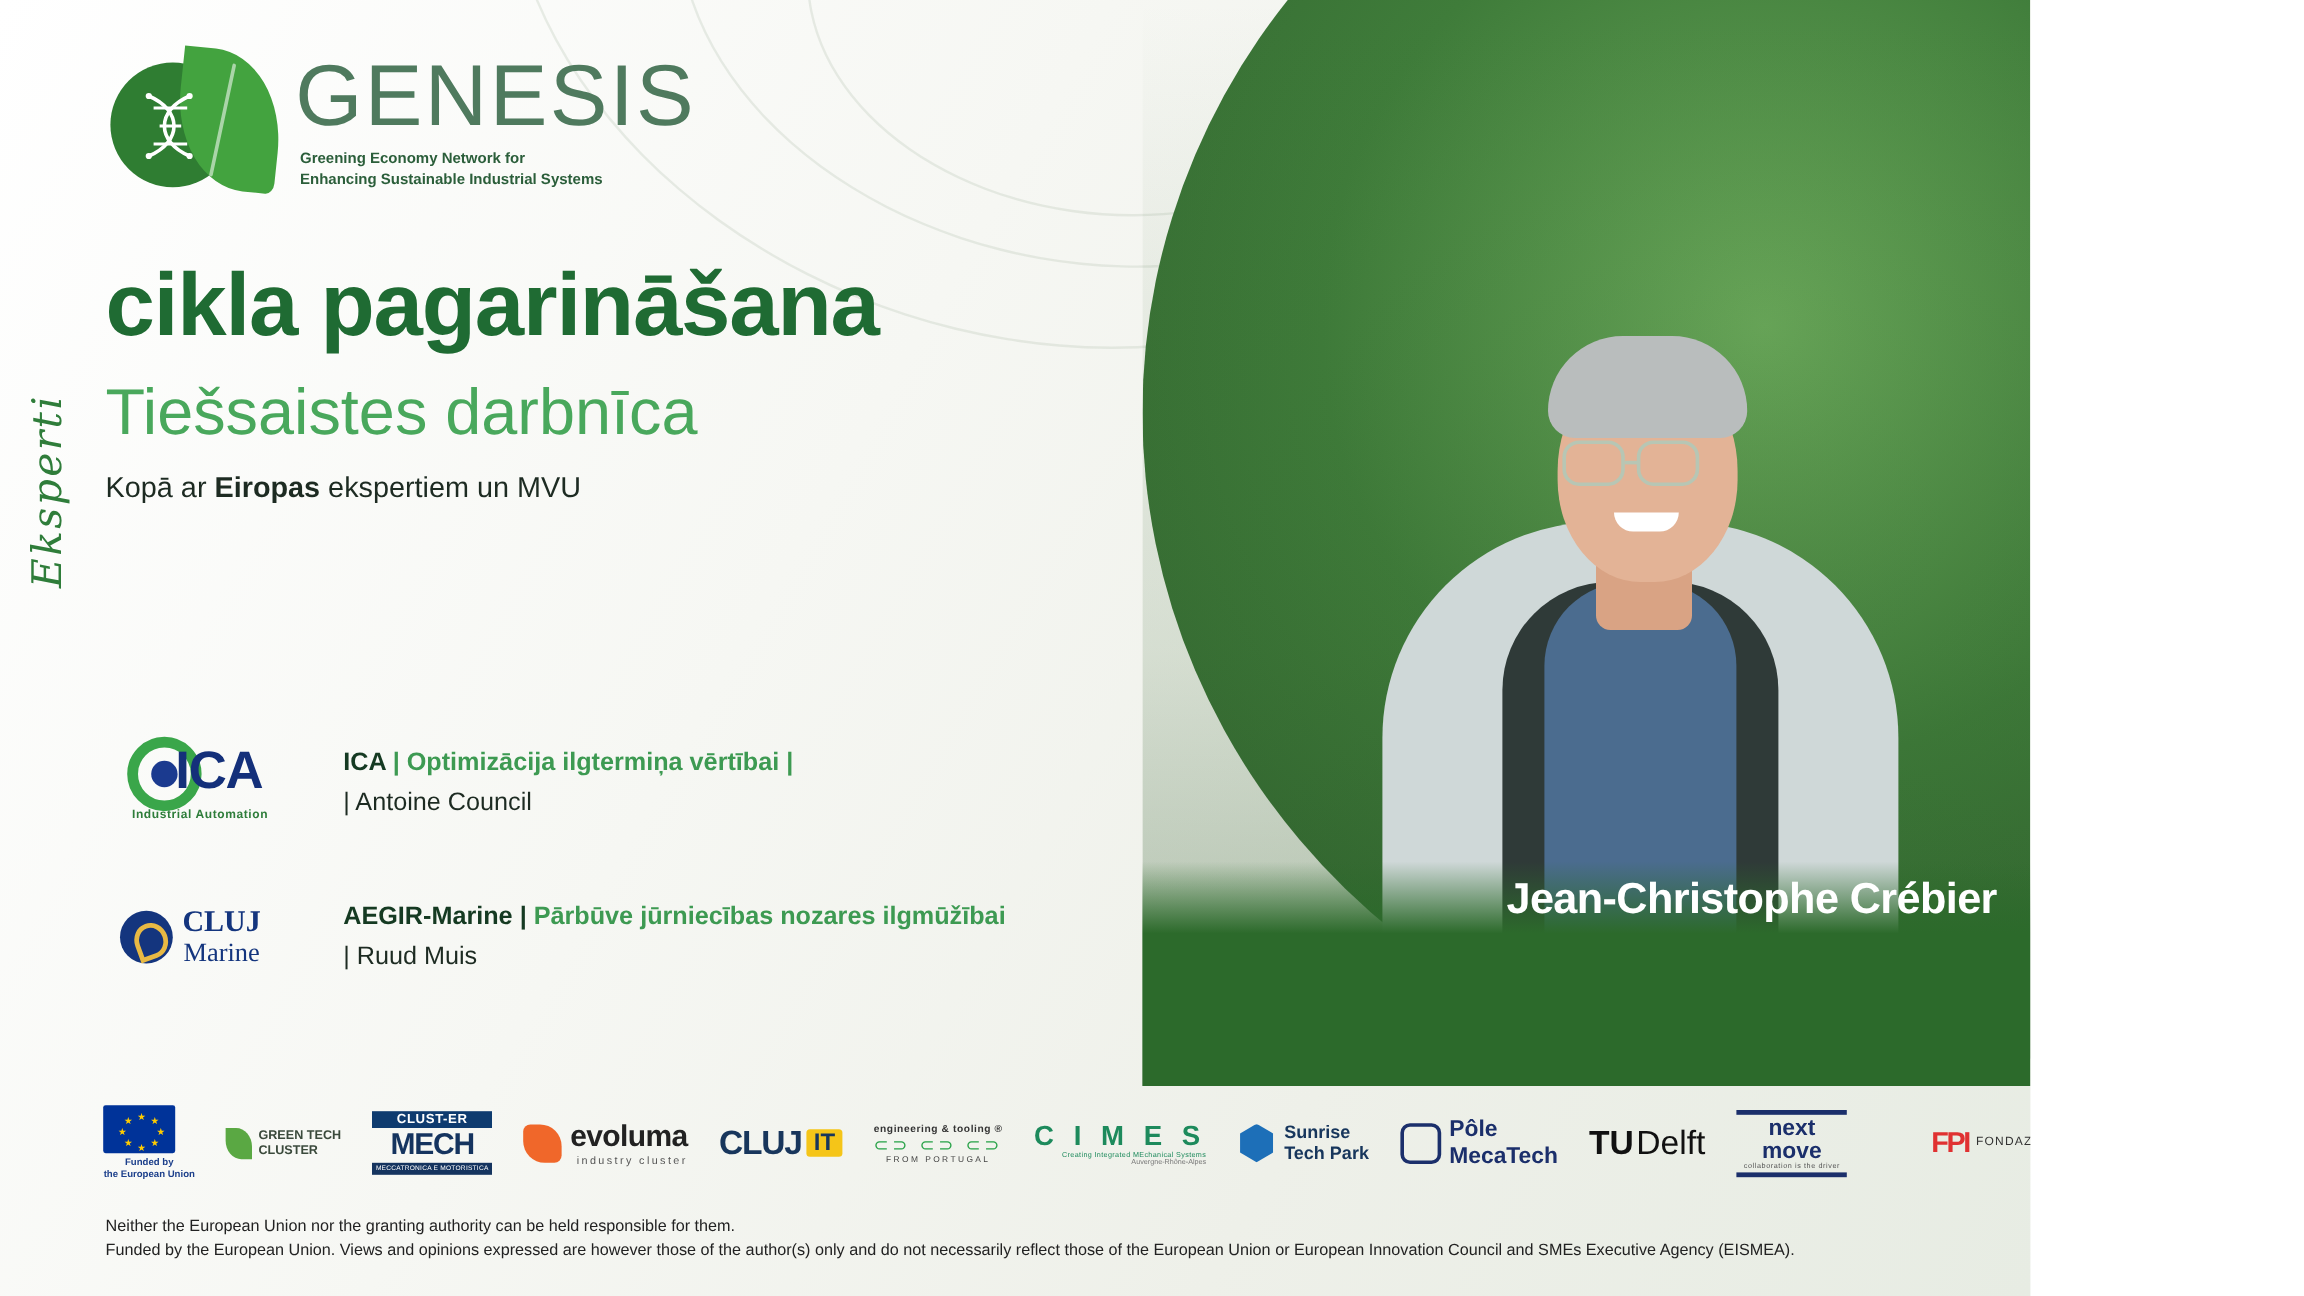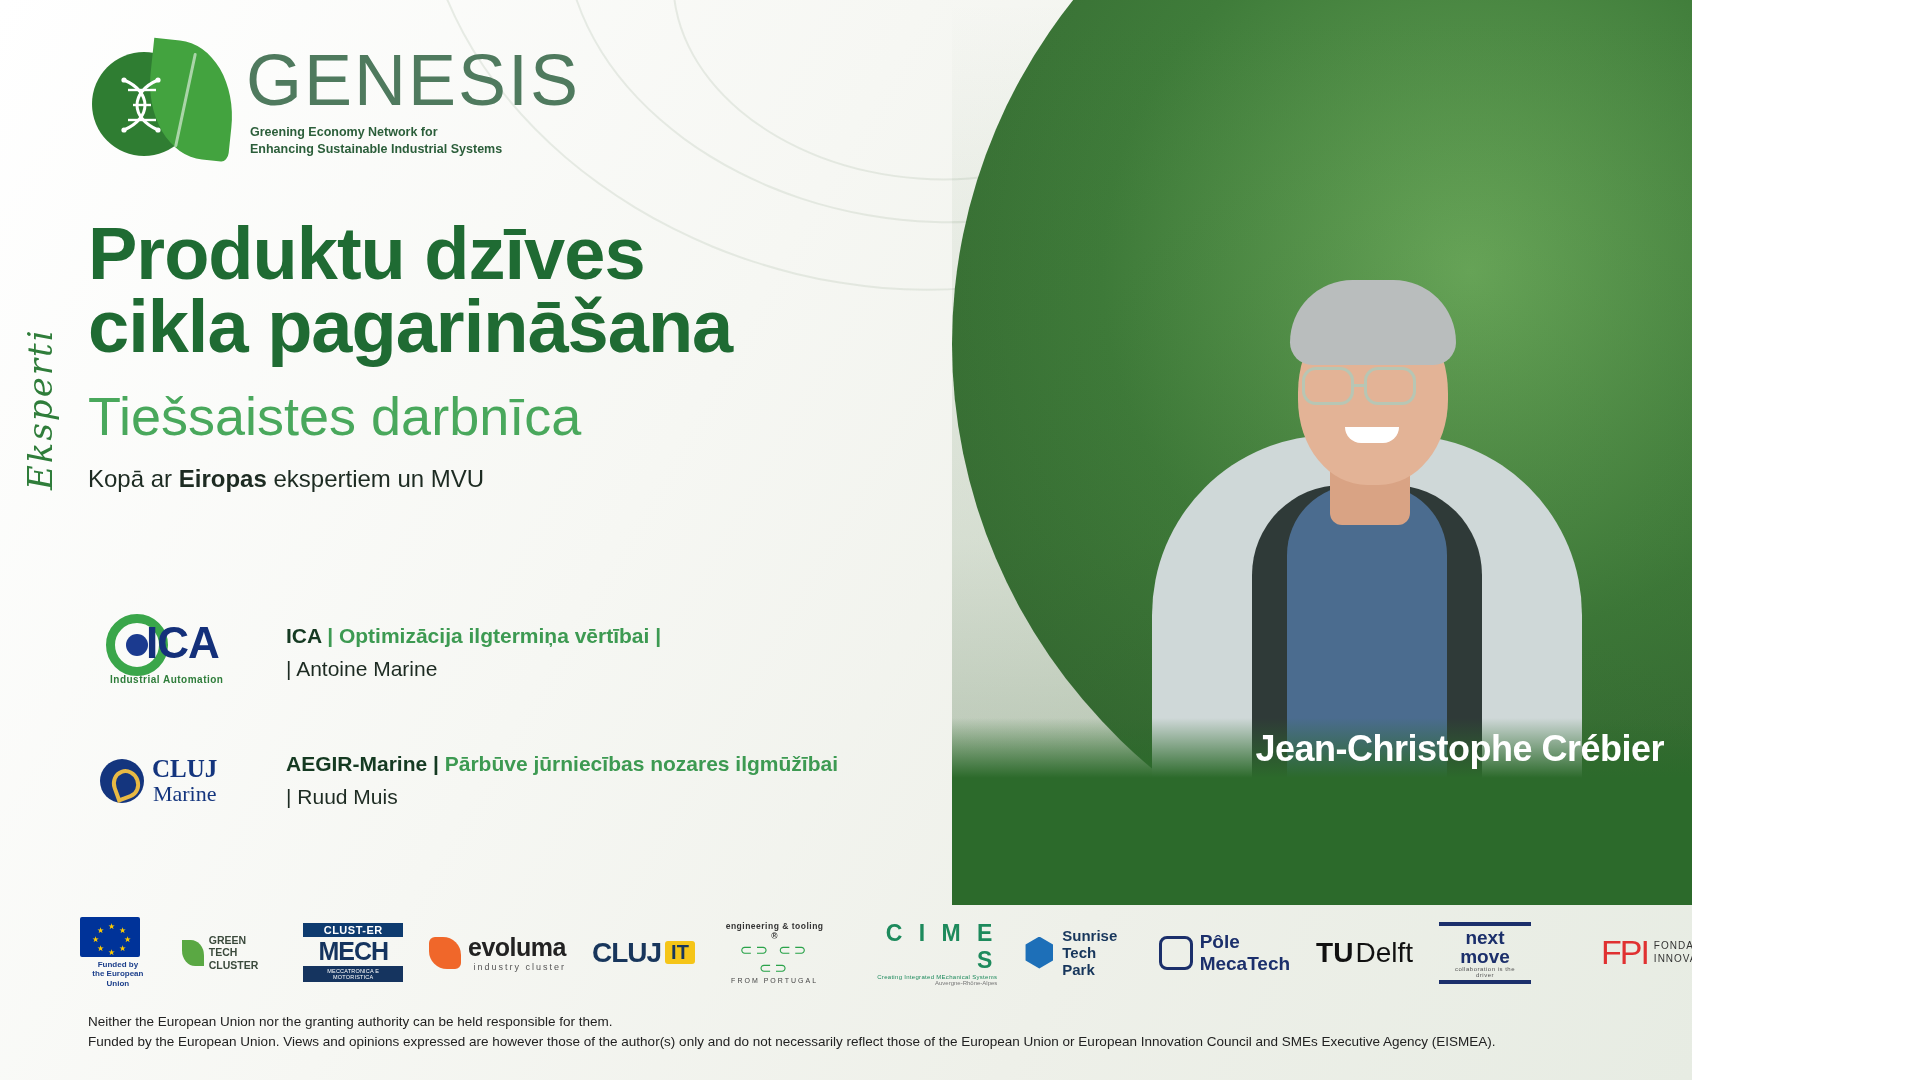--- a/index.html
+++ b/index.html
@@ -227,21 +227,21 @@
   .pole-t1 { font-size: 19px; font-weight: 700; color: #1b2f6b; }
   .pole-t2 { font-size: 19px; font-weight: 700; color: #1b2f6b; }
   .tud { display: flex; align-items: baseline; gap: 2px; }
   .tud-t { font-size: 28px; font-weight: 700; color: #111; }
   .tud-d { font-size: 28px; font-weight: 400; color: #111; }
   .nextmove { text-align: center; border-top: 4px solid #1b2f6b; border-bottom: 4px solid #1b2f6b; padding: 2px 6px; }
   .nm1 { font-size: 19px; font-weight: 700; color: #1b2f6b; line-height: 1; }
   .nm2 { font-size: 19px; font-weight: 700; color: #1b2f6b; line-height: 1; }
   .nm3 { font-size: 6px; color: #555; letter-spacing: .5px; }
   .fpi { display: flex; align-items: center; gap: 6px; }
-  .fpi-mark { font-size: 34px; font-weight: 400; color: #e03131; letter-spacing: -2px; margin-left: 44px; }
+  .fpi-mark { font-size: 24px; font-weight: 700; color: #e03131; letter-spacing: -2px; margin-left: 44px; }
   .fpi-t { font-size: 10px; color: #333; line-height: 1.25; letter-spacing: 1px; }
 
   
   .disclaimer {
     position: absolute; left: 88px; top: 1012px; width: 1760px;
     font-size: 13.5px; color: #222; line-height: 1.5;
   }
 </style>
 </head>
 <body>
@@ -273,21 +273,20 @@
       <div class="genesis-word">GENESIS</div>
       <div class="genesis-sub">
         <div>Greening Economy Network for</div>
         <div>Enhancing Sustainable Industrial Systems</div>
       </div>
     </div>
   </div>
 
   <div class="title-block">
     <div class="title-main">
-      <div>Produktu dzīves</div>
       <div>cikla pagarināšana</div>
     </div>
     <div class="title-sub">Tiešsaistes darbnīca</div>
     <div class="title-note">
       <span>Kopā ar </span><b>Eiropas</b><span> ekspertiem un MVU</span>
     </div>
   </div>
 
   <div class="speakers">
 
@@ -296,21 +295,21 @@
         <div class="ica-logo">
           <div class="ica-gear"></div>
           <div class="ica-word">ICA</div>
           <div class="ica-tag">Industrial Automation</div>
         </div>
       </div>
       <div class="speaker-info">
         <div class="speaker-line1">
           <span>ICA</span><span class="green"> | </span><span class="green">Optimizācija ilgtermiņa vērtībai</span><span class="green"> |</span>
         </div>
-        <div class="speaker-line2">| Antoine Marine</div>
+        <div class="speaker-line2">| Antoine Council</div>
       </div>
     </div>
 
     <div class="speaker-row">
       <div class="speaker-logo">
         <div class="aegir-logo">
           <div class="aegir-swirl"></div>
           <div class="aegir-text">
             <div class="aegir-1">CLUJ</div>
             <div class="aegir-2">Marine</div>

